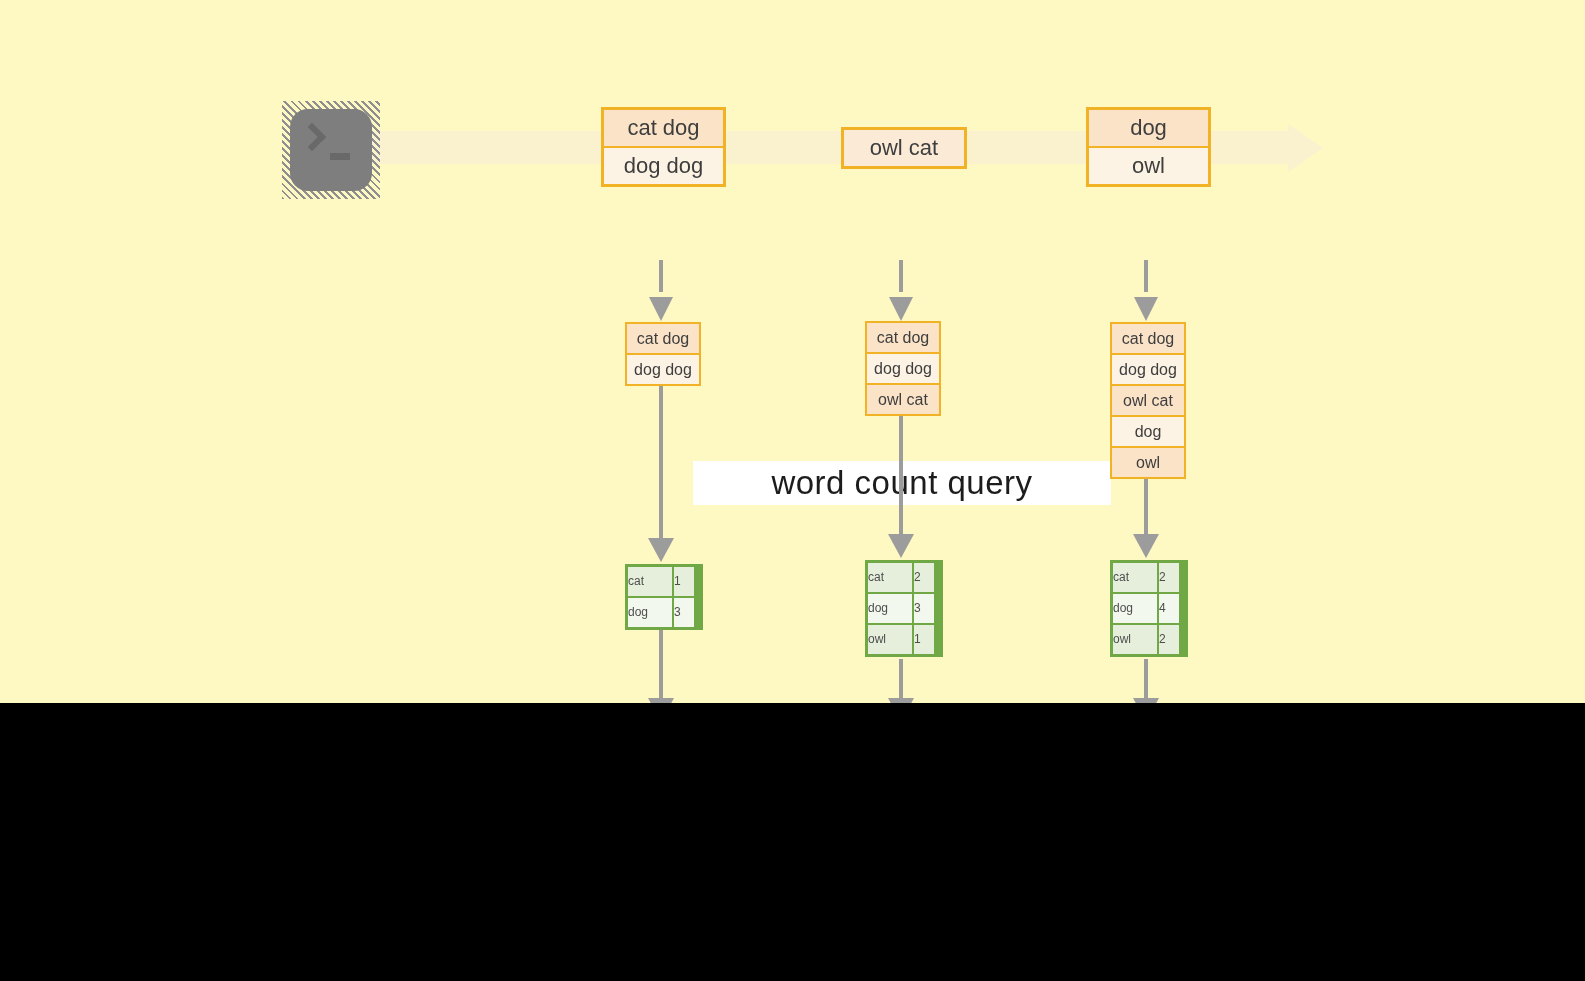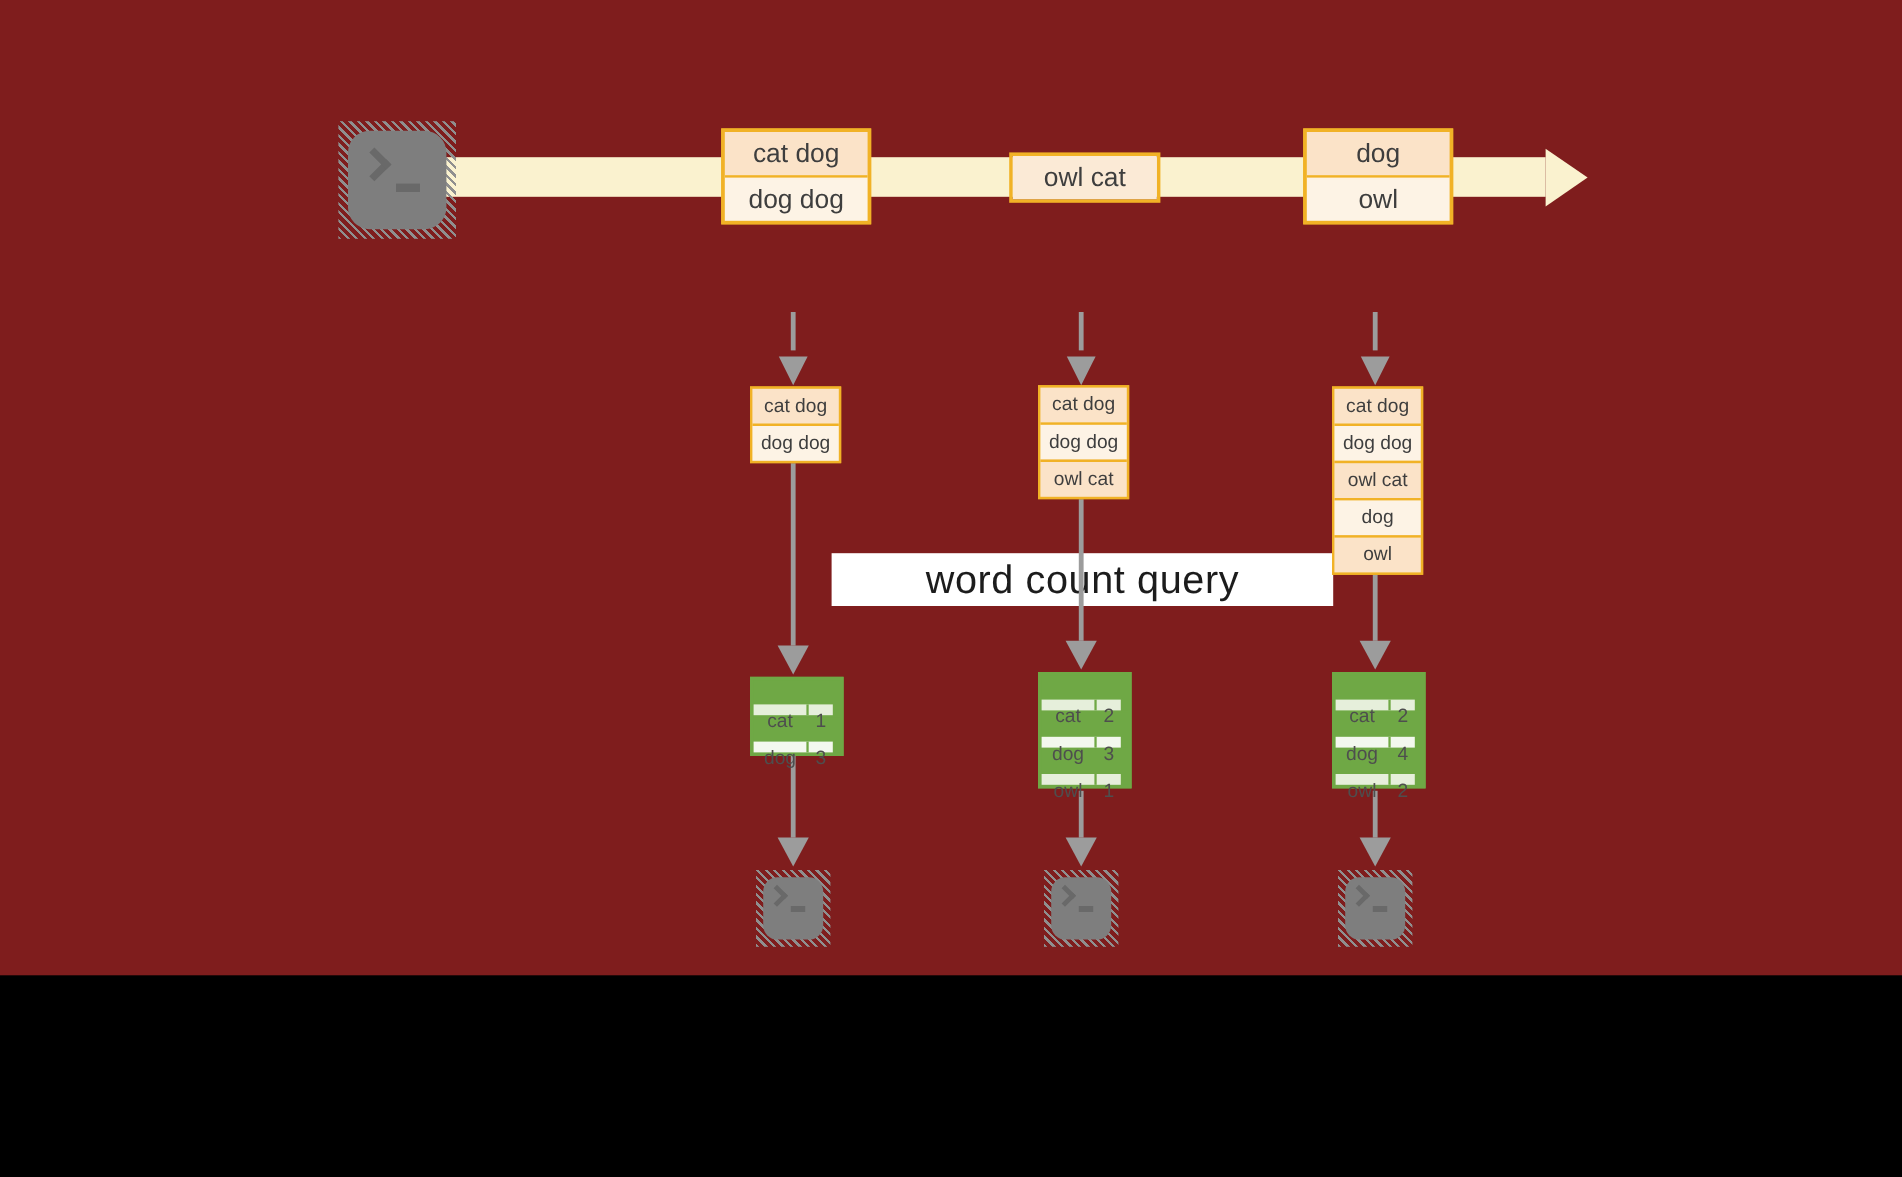--- a/index.html
+++ b/index.html
@@ -1,17 +1,17 @@
 <!DOCTYPE html>
 <html><head>
 <meta charset="utf-8">
 <style>
   html,body{margin:0;padding:0;background:#000;}
   .canvas{
-    position:relative;width:1585px;height:813px;background:#7f1d1d;overflow:hidden;
+    position:relative;width:1585px;height:703px;background:#fef9c3;overflow:hidden;
     font-family:"Liberation Sans","DejaVu Sans",sans-serif;
     --gold:#F1B226;--peach:#FBE3C8;--cream:#FDF3E5;--single:#FBEAD6;
     --band:#FAF2CF;--gray:#9C9C9C;--tgray:#7E7E7E;--tglyph:#696969;
     --green:#6FA845;--gcell:#E6EFDB;--gcell2:#F3F8EE;
   }
   
   .term{position:absolute;z-index:2;background:repeating-linear-gradient(45deg,#8f8f8f 0 2px,transparent 2px 5px);}
   .term-inner{position:absolute;background:var(--tgray);}
   .term.big{left:282px;top:101px;width:98px;height:98px;}
   .term.big .term-inner{inset:8px;border-radius:18px;}
@@ -62,21 +62,21 @@
   #l2b{left:899px;top:659px;height:39px;} #h2b{left:888px;top:698px;}
   #l3b{left:1144px;top:659px;height:39px;} #h3b{left:1133px;top:698px;}
   
   .banner{position:absolute;left:693px;top:461px;width:418px;height:44px;background:#fff;z-index:1;
     display:flex;align-items:center;justify-content:center;}
   .banner span{font-size:33px;font-weight:300;color:#1C1C1C;letter-spacing:.5px;}
   
   .ctable{position:absolute;width:72px;border:3px solid var(--green);z-index:3;background:var(--green);}
   .trow{display:flex;height:29px;}
   .trow:nth-of-type(n+2){border-top:2px solid var(--green);}
-  .tcell{line-height:29px;font-size:16px;color:#4E4E4E;text-align:center;margin-top:20px;}
+  .tcell{line-height:29px;font-size:12px;color:#4E4E4E;}
   .tcell.word{width:44px;border-right:2px solid var(--green);}
   .tcell.num{width:20px;}
   .trow:nth-of-type(odd) .tcell{background:var(--gcell);}
   .trow:nth-of-type(even) .tcell{background:var(--gcell2);}
   #tbl1{left:625px;top:564px;}
   #tbl2{left:865px;top:560px;}
   #tbl3{left:1110px;top:560px;}
 </style>
 </head>
 <body>

